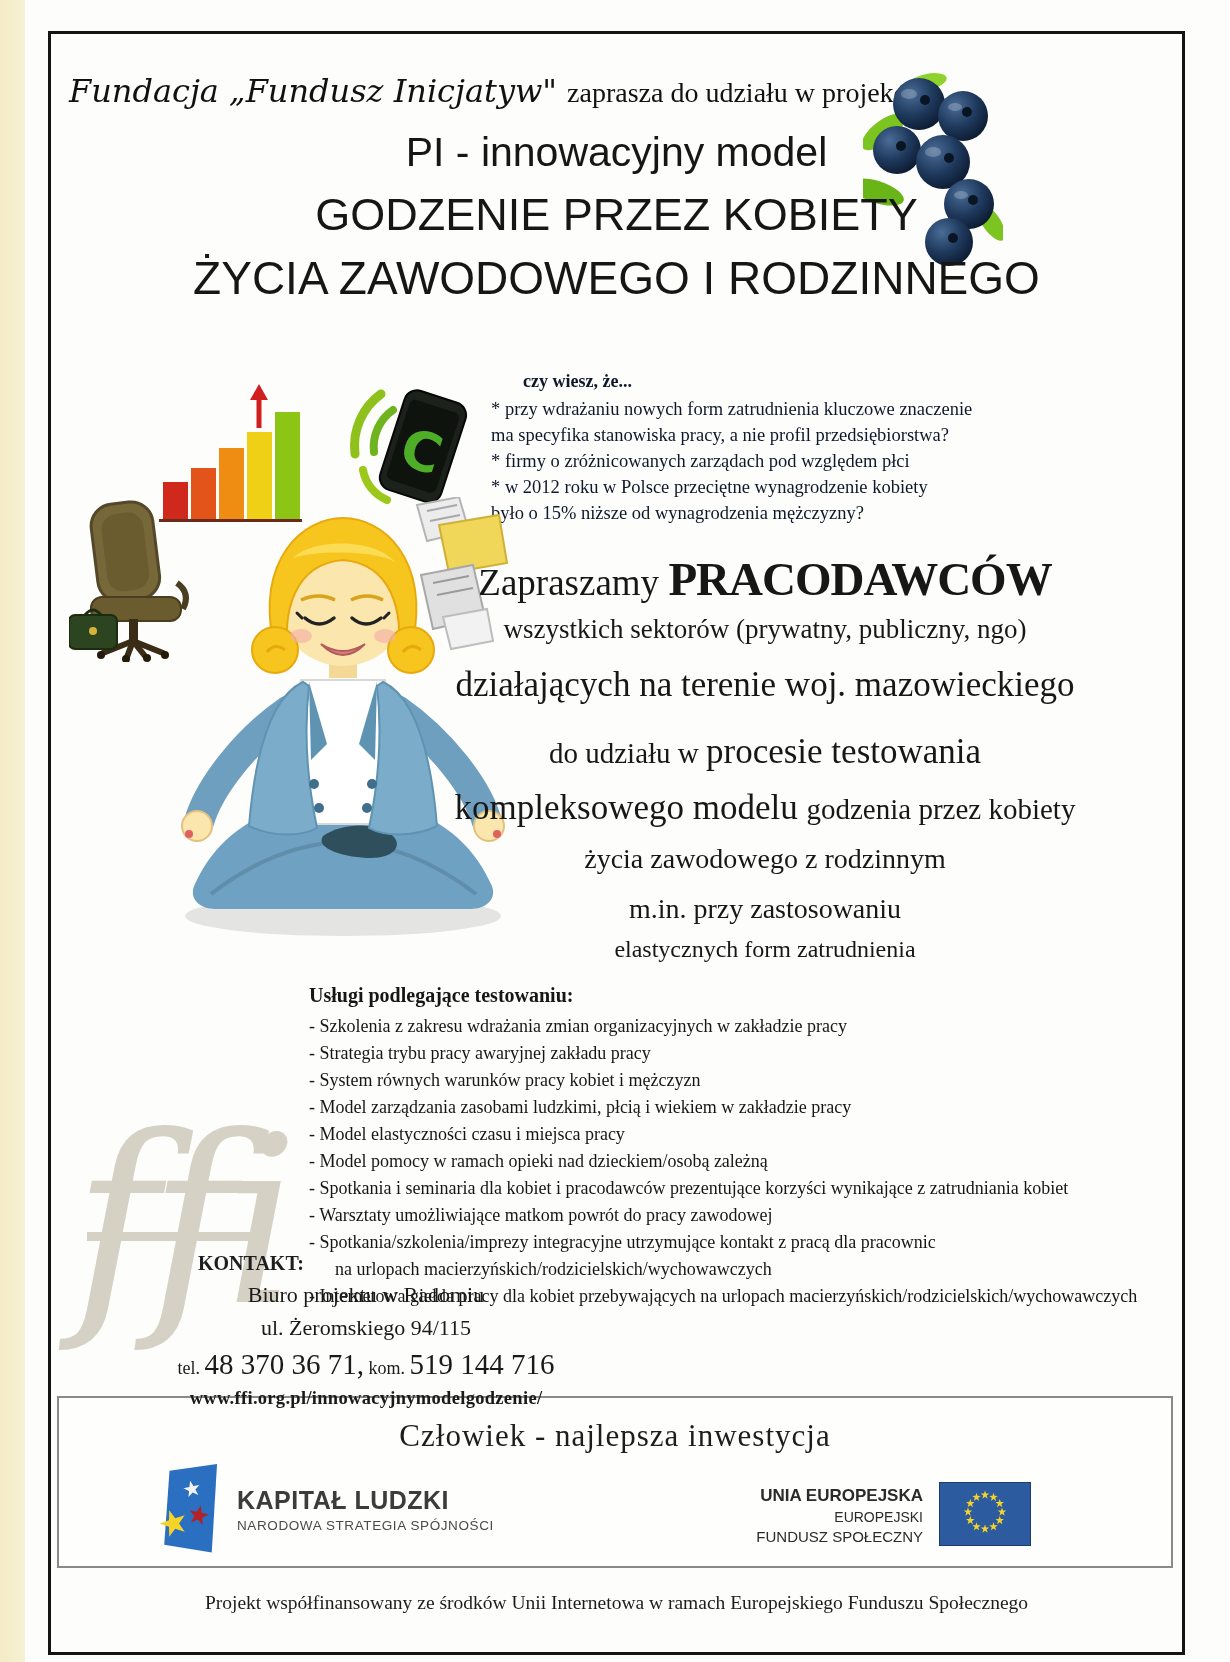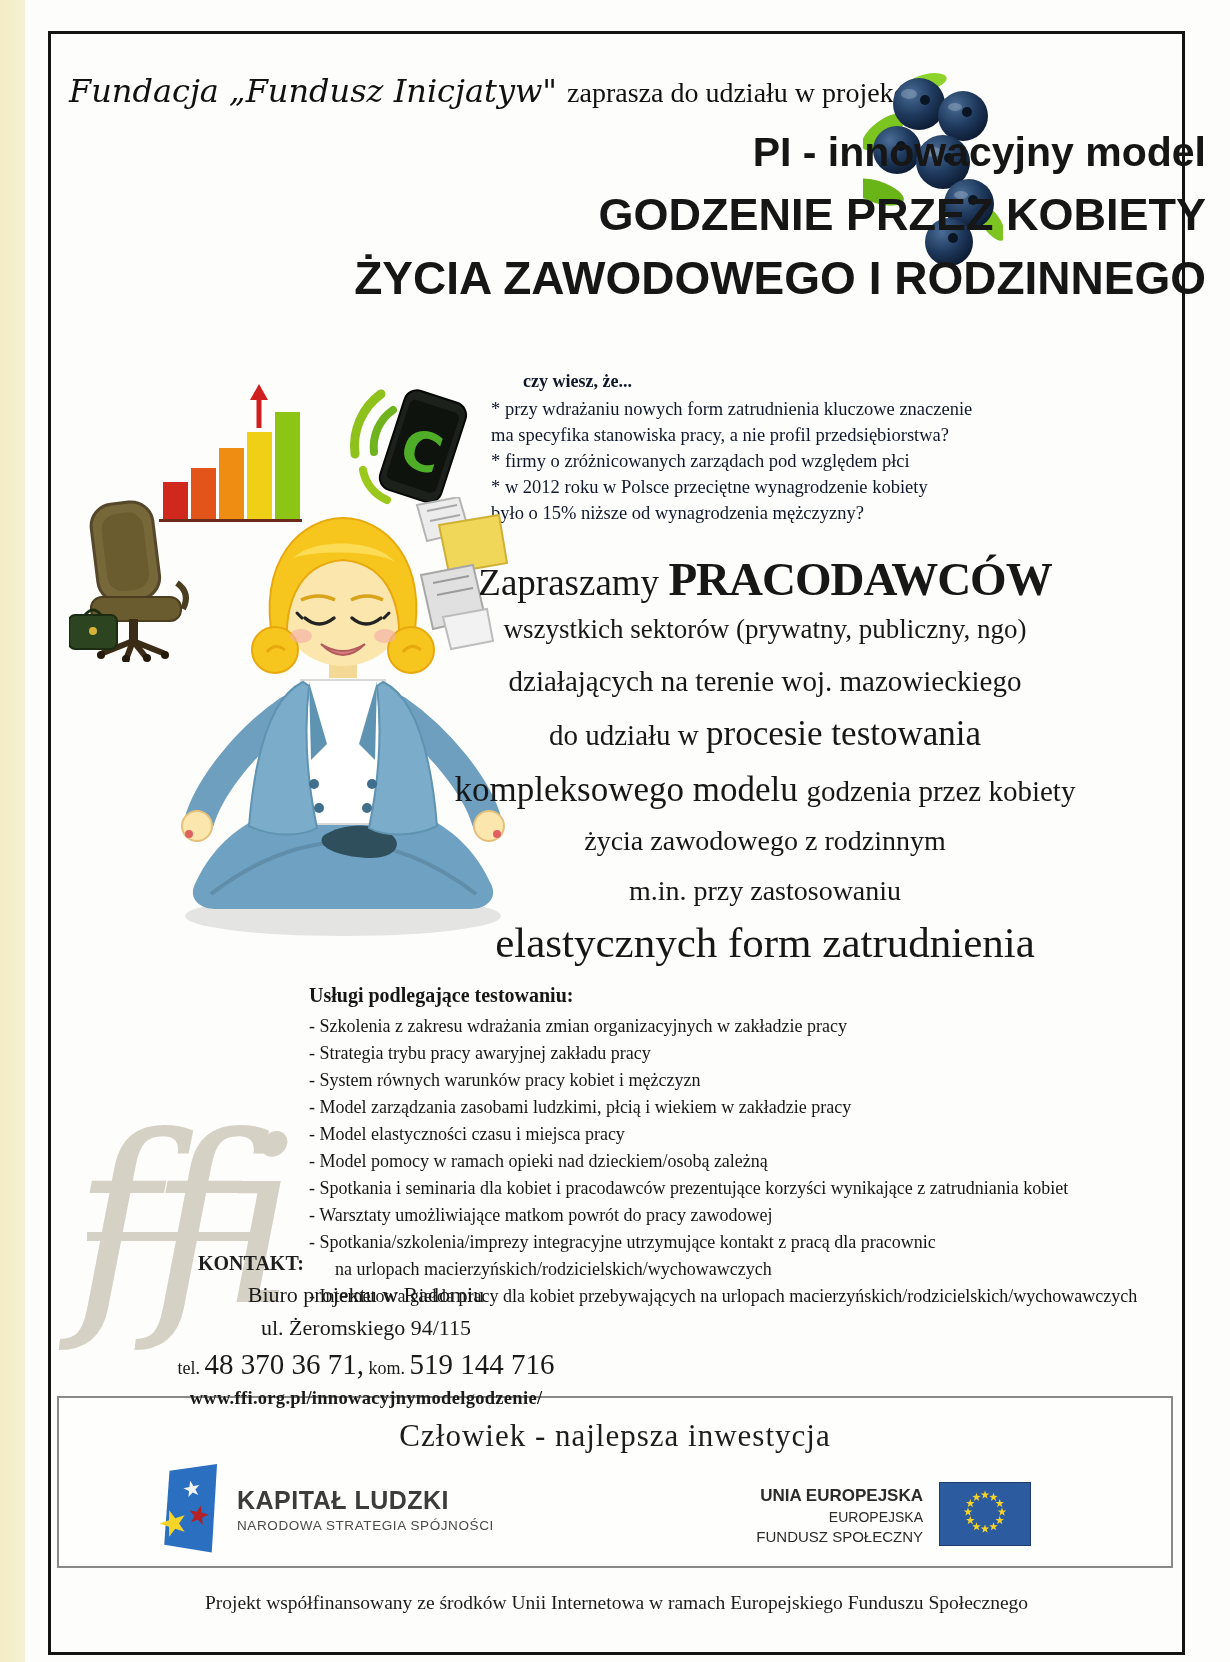--- a/index.html
+++ b/index.html
@@ -9,45 +9,45 @@
         background:linear-gradient(90deg,#f3ebc4,#f7f1d5);}
   .frame{position:absolute;left:48px;top:31px;width:1131px;height:1618px;
         border:3px solid #141414;background:transparent;}
 
   
   .hdr{position:absolute;left:18px;top:38px;white-space:nowrap;}
   .hdr .foundation{font-family:"DejaVu Serif", serif;font-style:italic;font-size:32px;color:#111;}
   .hdr .invite{font-size:28px;color:#111;margin-left:6px;}
 
   
-  .title{position:absolute;left:0;top:96px;width:100%;text-align:right;
-         font-family:"Liberation Sans", sans-serif;font-weight:bold;color:#161616;line-height:1.1;padding-left:24px;}
+  .title{position:absolute;left:0;top:96px;width:100%;text-align:center;
+         font-family:"Liberation Sans", sans-serif;font-weight:normal;color:#161616;line-height:1.1;}
   .title .t1{font-size:41px;letter-spacing:0px;margin-bottom:15px;}
   .title .t2{font-size:45px;margin-bottom:13px;}
   .title .t3{font-size:46px;}
 
   
   .facts{position:absolute;left:440px;top:334px;width:650px;font-size:18.5px;line-height:26px;color:#0f172a;}
   .facts .fh{font-weight:bold;margin-left:32px;margin-bottom:2px;font-size:18px;}
   .facts .cont{}
 
   
   .inv{position:absolute;left:300px;top:518px;width:828px;text-align:center;color:#171717;}
   .inv .l1{margin-bottom:8px;}
   .inv .l1 .a{font-size:37px;}
   .inv .l1 .b{font-size:47px;font-weight:bold;letter-spacing:-1px;}
   .inv .l2{font-size:27px;margin-bottom:20px;}
-  .inv .l3{font-size:29px;margin-bottom:16px;}
+  .inv .l3{font-size:35px;margin-bottom:27px;}
   .inv .l4{margin-bottom:16px;}
   .inv .l4 .a{font-size:29px;} .inv .l4 .b{font-size:35px;}
   .inv .l5{margin-bottom:15px;white-space:nowrap;}
   .inv .l5 .a{font-size:35px;} .inv .l5 .b{font-size:29px;}
   .inv .l6{font-size:28px;margin-bottom:16px;}
   .inv .l7{font-size:28px;margin-bottom:11px;margin-top:18px;}
-  .inv .l8{font-size:43px;}
+  .inv .l8{font-size:24px;}
 
   
   .svc{position:absolute;left:258px;top:948px;width:860px;font-size:18px;line-height:27px;color:#161616;}
   .svc .sh{font-weight:bold;font-size:20px;margin-bottom:4px;}
   .svc .cont{margin-left:26px;}
 
   
   .ffi{position:absolute;left:22px;top:1078px;font-family:"DejaVu Serif", serif;font-style:italic;
        font-size:232px;line-height:0.95;color:#d5d1c5;letter-spacing:-10px;z-index:1;}
   .ffi-bar{position:absolute;left:36px;top:1198px;width:182px;height:9px;background:#d5d1c5;z-index:1;}
@@ -318,21 +318,21 @@
           <use href="#star5" transform="translate(66,84) scale(3.1) rotate(12)" fill="#b52025"></use>
         </svg>
         <div class="kl-text">
           <div class="kl-title">KAPITAŁ LUDZKI</div>
           <div class="kl-sub">NARODOWA STRATEGIA SPÓJNOŚCI</div>
         </div>
       </div>
 
       <div class="eu-text">
         <div class="eu-l1">UNIA EUROPEJSKA</div>
-        <div class="eu-l2">EUROPEJSKA</div>
+        <div class="eu-l2">EUROPEJSKI</div>
         <div class="eu-l3">FUNDUSZ SPOŁECZNY</div>
       </div>
       <svg class="eu-flag" width="92" height="64" viewBox="0 0 92 64">
         <rect x="0" y="0" width="92" height="64" fill="#2d5ba0" stroke="#1e3c6e" stroke-width="2"></rect>
         <g fill="#f5d327">
           <use href="#star5" transform="translate(46,13) scale(0.9)"></use>
           <use href="#star5" transform="translate(54.5,15.3) scale(0.9)"></use>
           <use href="#star5" transform="translate(60.7,21.5) scale(0.9)"></use>
           <use href="#star5" transform="translate(63,30) scale(0.9)"></use>
           <use href="#star5" transform="translate(60.7,38.5) scale(0.9)"></use>

